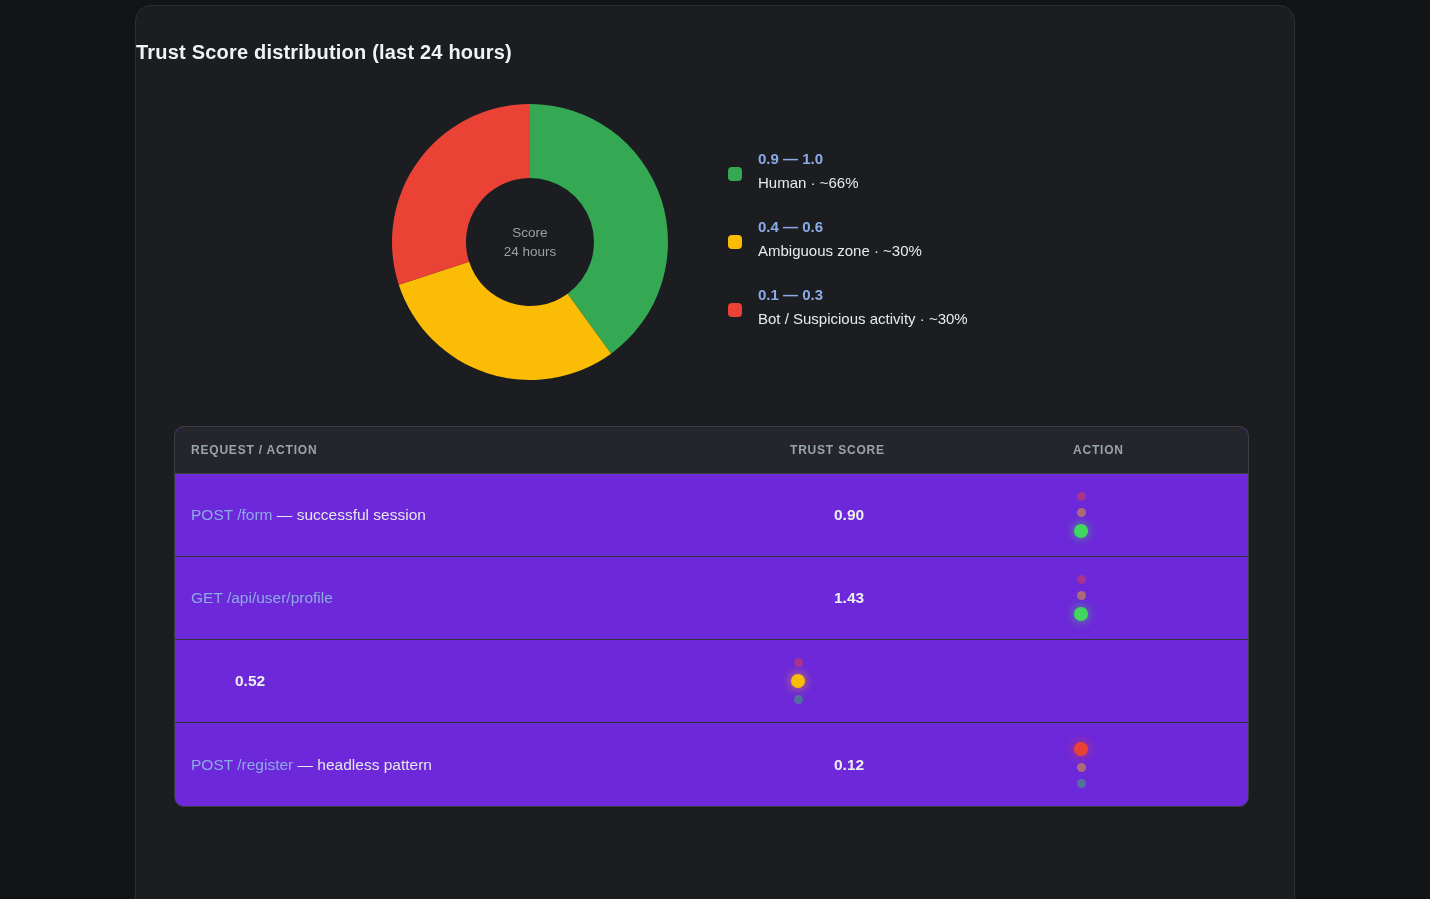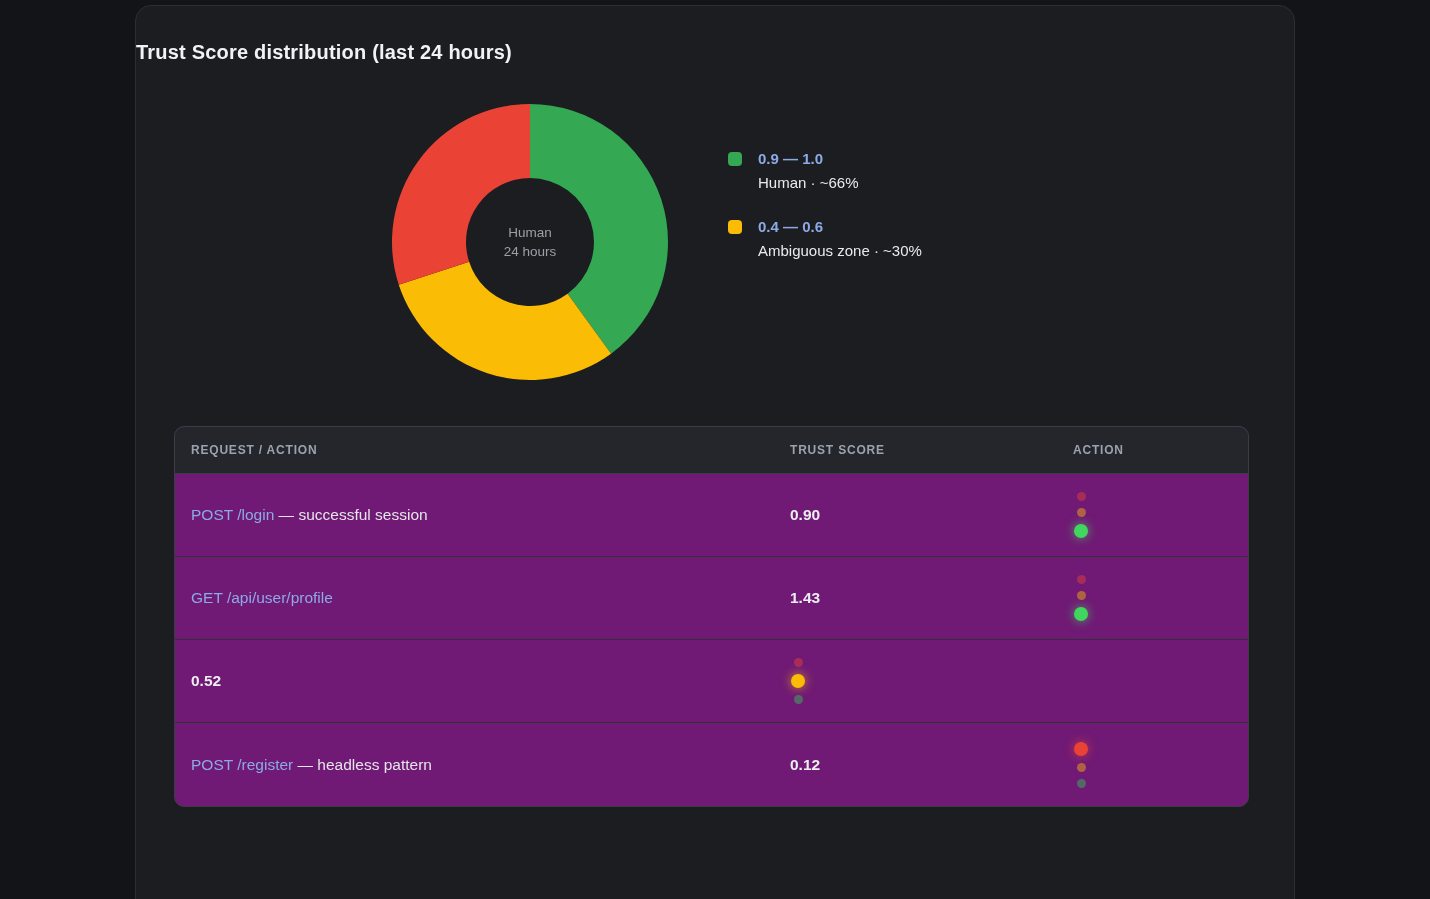--- a/index.html
+++ b/index.html
@@ -26,34 +26,34 @@
   }
   
   .chart-section { display:flex; margin-top:36px; height:284px; }
   .donut-wrap { position:relative; width:280px; height:280px; margin-left:254px; flex:none; }
   .donut-wrap svg { display:block; width:280px; height:280px; }
   .donut-center {
     position:absolute; left:50%; top:50%; transform:translate(-50%,-50%);
     text-align:center; color:#9aa0a6; font-size:13.5px; line-height:19px;
   }
   .legend { margin-left:58px; padding-top:46px; }
-  .legend-item { display:flex; margin-bottom:21px; }
+  .legend-item { display:flex; margin-bottom:21px;align-items:center; }
   .legend-swatch {
     width:14px; height:14px; border-radius:4px; flex:none;
     margin-top:4px; margin-right:16px;
   }
   .legend-range { font-size:15px; font-weight:700; color:#8caae6; line-height:22px; }
   .legend-desc  { font-size:15px; color:#e8eaed; line-height:25px; }
   
   .table {
     margin:40px 0 0 38px;
     width:1075px;
     border:1px solid #3a3e44;
     border-radius:10px;
-    background:#701a75;
+    background:#6d28d9;
     overflow:hidden;
   }
   .trow {
     display:grid;
     grid-template-columns:599px 283px 1fr;
     align-items:center;
     padding-left:16px;
   }
   .thead {
     height:47px;
@@ -61,21 +61,21 @@
     border-bottom:1px solid #3a3e44;
   }
   .th {
     font-size:12px; font-weight:700; letter-spacing:.8px;
     color:#9aa3ad; text-transform:uppercase;
   }
   .tbody .trow { height:83px; border-bottom:1px solid #2e3136; }
   .tbody .trow:last-child { border-bottom:none; }
   .req { font-size:15.5px; color:#e4e6e9; }
   .req a { color:#8caae6; text-decoration:none; }
-  .score { font-size:15.5px; font-weight:700; color:#eceef0; }
+  .score { font-size:15.5px; font-weight:700; color:#eceef0;margin-left:44px; }
   
   .lights { display:flex; flex-direction:column; align-items:center; gap:7px; width:16px; }
   .dot { width:9px; height:9px; border-radius:50%; opacity:.45; }
   .dot.red    { background:#ea4335; }
   .dot.yellow { background:#fbbc05; }
   .dot.green  { background:#34c759; }
   .lights[data-active="red"]    .dot.red,
   .lights[data-active="yellow"] .dot.yellow,
   .lights[data-active="green"]  .dot.green {
     width:14px; height:14px; opacity:1;
@@ -91,54 +91,61 @@
   <div class="page-title">Trust Score distribution (last 24 hours)</div>
 
   <div class="chart-section">
     <div class="donut-wrap">
       <svg id="donut-svg" viewBox="0 0 280 280">
           <path d="M 140 2 A 138 138 0 0 1 221.11436481636127 251.64434522374273 L 177.6182561467183 191.77708763999664 A 64 64 0 0 0 140 76 Z" fill="#34a853"></path>
           <path d="M 221.11436481636127 251.64434522374273 A 138 138 0 0 1 8.754200751268826 182.64434522374276 L 79.13238295711017 159.77708763999664 A 64 64 0 0 0 177.6182561467183 191.77708763999664 Z" fill="#fbbc05"></path>
           <path d="M 8.754200751268826 182.64434522374276 A 138 138 0 0 1 139.99999999999997 2 L 140 76 A 64 64 0 0 0 79.13238295711017 159.77708763999664 Z" fill="#ea4335"></path>
         </svg>
       <div class="donut-center">
-        <div>Human</div>
+        <div>Score</div>
         <div>24 hours</div>
       </div>
     </div>
 
     <div class="legend">
       <div class="legend-item">
         <span class="legend-swatch" style="background: rgb(52, 168, 83);"></span>
         <div>
           <div class="legend-range">0.9 — 1.0</div>
           <div class="legend-desc">Human · ~66%</div>
         </div>
       </div>
       <div class="legend-item">
         <span class="legend-swatch" style="background: rgb(251, 188, 5);"></span>
         <div>
           <div class="legend-range">0.4 — 0.6</div>
           <div class="legend-desc">Ambiguous zone · ~30%</div>
         </div>
       </div>
+      <div class="legend-item">
+        <span class="legend-swatch" style="background: rgb(234, 67, 53);"></span>
+        <div>
+          <div class="legend-range">0.1 — 0.3</div>
+          <div class="legend-desc">Bot / Suspicious activity · ~30%</div>
+        </div>
+      </div>
     </div>
   </div>
 
   <div class="table">
     <div class="trow thead">
       <div class="th">Request / Action</div>
       <div class="th">Trust Score</div>
       <div class="th">Action</div>
     </div>
     <div class="tbody">
 
       <div class="trow">
         <div class="req">
-          <a href="#">POST /login</a>
+          <a href="#">POST /form</a>
           <span>— successful session</span>
         </div>
         <div class="score">0.90</div>
         <div class="lights" data-active="green">
           <span class="dot red"></span>
           <span class="dot yellow"></span>
           <span class="dot green"></span>
         </div>
       </div>
 

